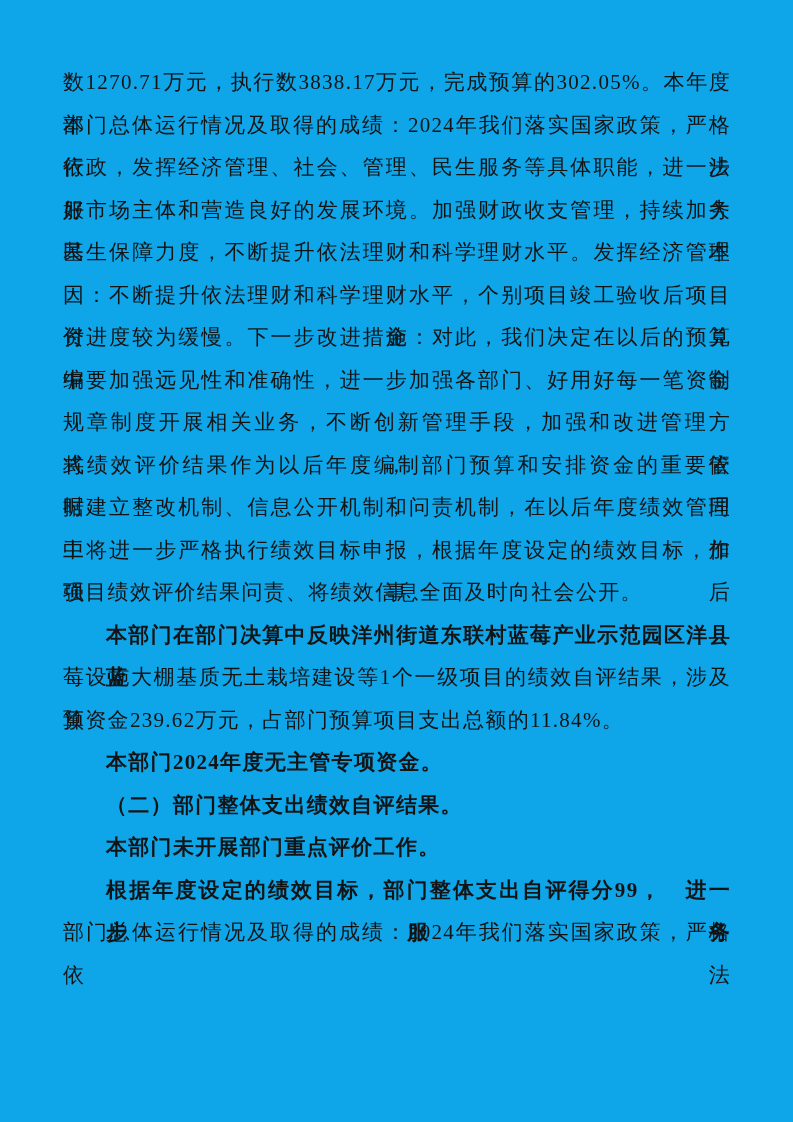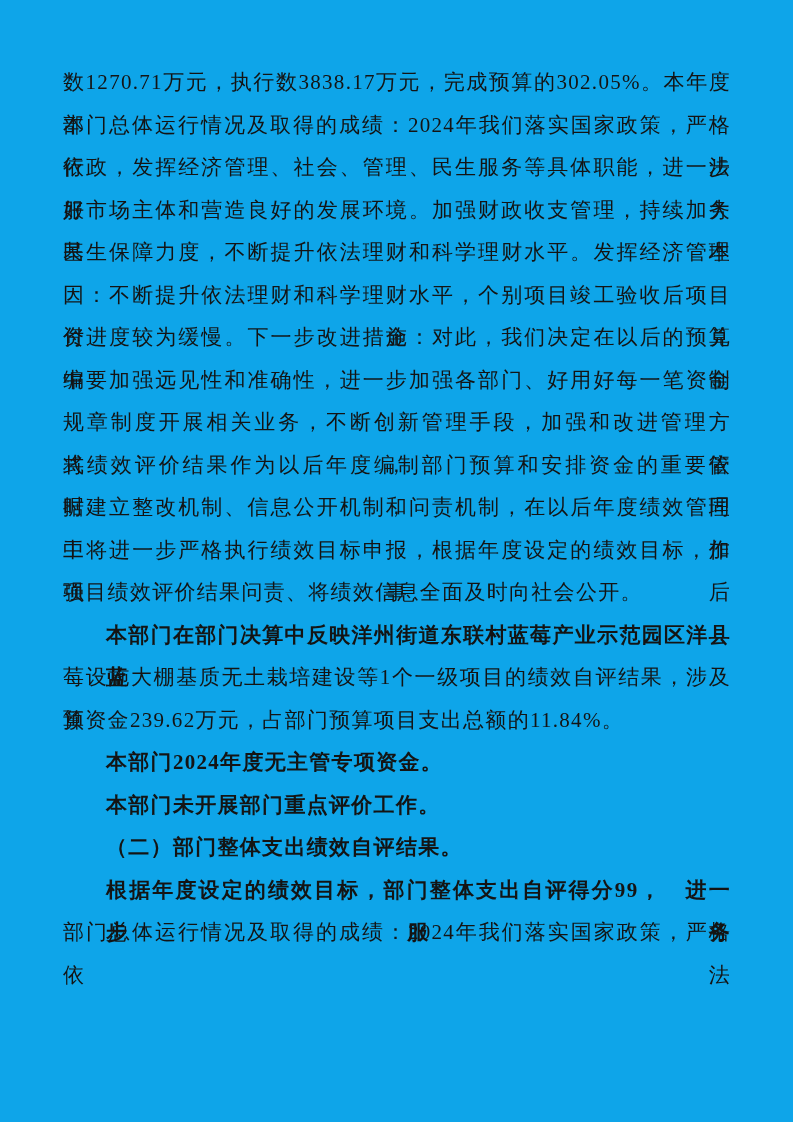--- a/index.html
+++ b/index.html
@@ -62,18 +62,18 @@
     <div class="line full">中要加强远见性和准确性，进一步加强各部门、好用好每一笔资金</div>
     <div class="line full">规章制度开展相关业务，不断创新管理手段，加强和改进管理方式，管</div>
     <div class="line full">将绩效评价结果作为以后年度编制部门预算和安排资金的重要依据，同</div>
     <div class="line full">时建立整改机制、信息公开机制和问责机制，在以后年度绩效管理工作</div>
     <div class="line full">中将进一步严格执行绩效目标申报，根据年度设定的绩效目标，加强事后</div>
     <div class="line end">项目绩效评价结果问责、将绩效信息全面及时向社会公开。</div>
     <div class="line full indent">本部门在部门决算中反映洋州街道东联村蓝莓产业示范园区洋县蓝</div>
     <div class="line full">莓设施大棚基质无土栽培建设等1个一级项目的绩效自评结果，涉及预</div>
     <div class="line end">算资金239.62万元，占部门预算项目支出总额的11.84%。</div>
     <div class="line end indent">本部门2024年度无主管专项资金。</div>
+    <div class="line end indent">（二）部门整体支出绩效自评结果。</div>
     <div class="line end indent">本部门未开展部门重点评价工作。</div>
-    <div class="line end indent">（二）部门整体支出绩效自评结果。</div>
     <div class="line full indent">根据年度设定的绩效目标，部门整体支出自评得分99，　进一步服务</div>
     <div class="line full">部门总体运行情况及取得的成绩：2024年我们落实国家政策，严格依法</div>
   </div>
 </div>
 
 </body></html>

